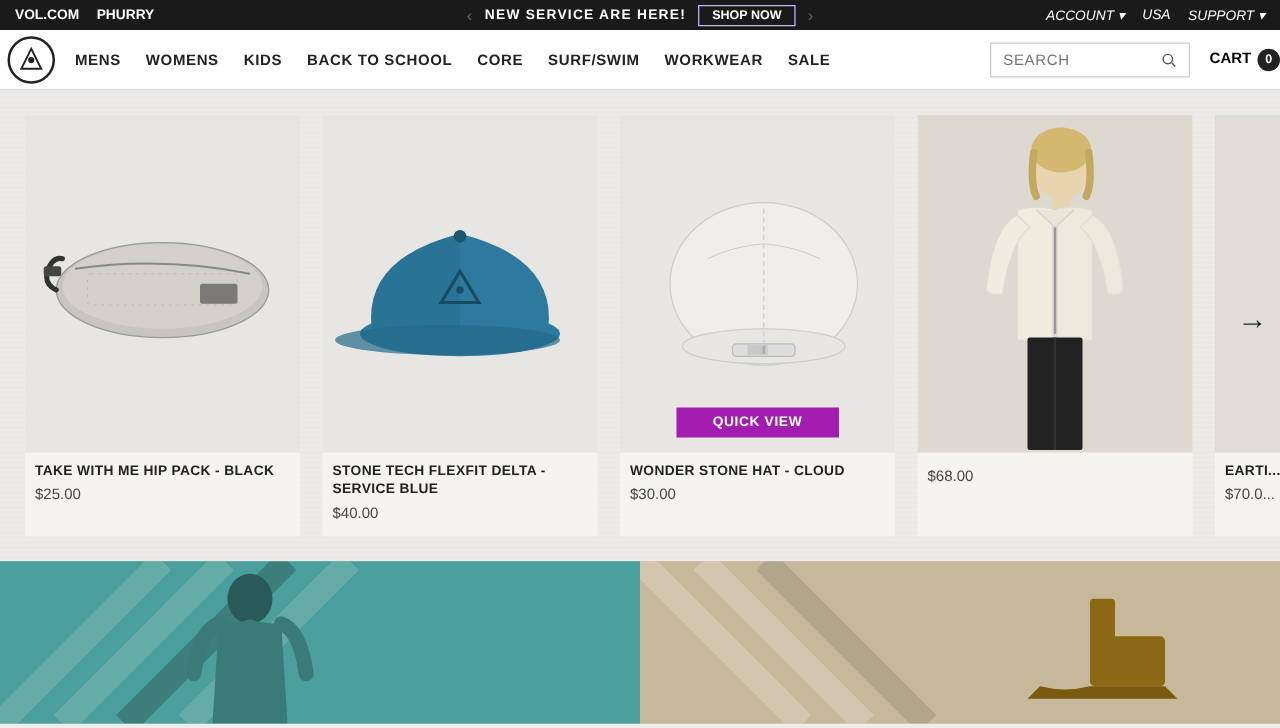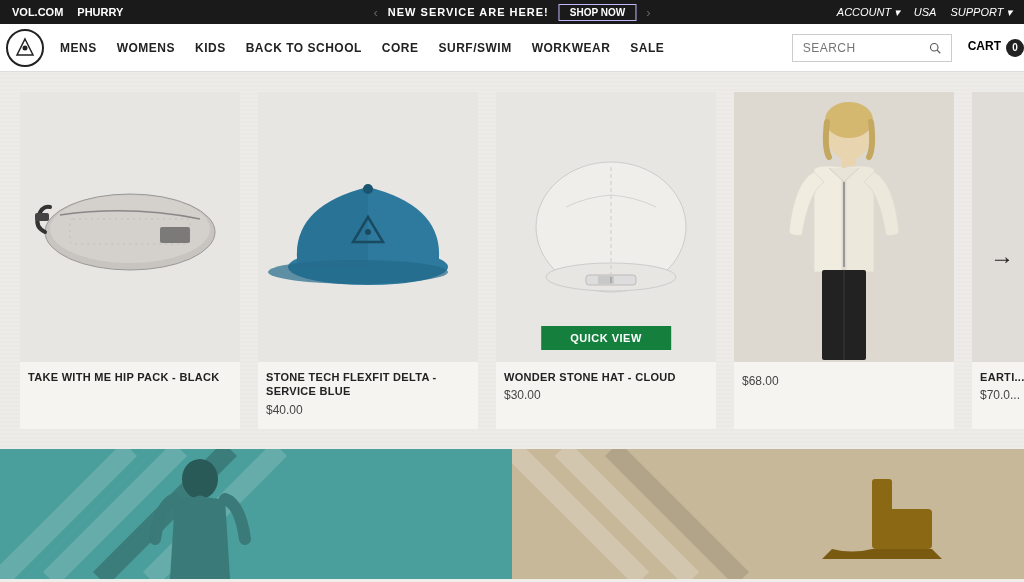--- a/index.html
+++ b/index.html
@@ -57,21 +57,21 @@
     .product-card { background: #f5f4f1; flex: 0 0 220px; position: relative; }
     .product-img {
       width: 220px; height: 270px;
       background: #e8e6e2;
       display: flex; align-items: center; justify-content: center;
       position: relative;
       overflow: hidden;
     }
     .product-img .quick-view {
       position: absolute; bottom: 12px; left: 50%; transform: translateX(-50%);
-      background: #15803d; color: #fff; padding: 6px 29px; font-size: 11px; font-weight: 600;
+      background: #a21caf; color: #fff; padding: 6px 29px; font-size: 11px; font-weight: 600;
       letter-spacing: 0.5px; cursor: pointer; white-space: nowrap;
       display: none;
       margin-top: 43px;
     }
     .product-card.show-quick .quick-view { display: block; }
     .product-info { padding: 8px 8px 12px; }
     .product-name { font-size: 11px; font-weight: 700; text-transform: uppercase; color: #222; letter-spacing: 0.3px; line-height: 1.3; }
     .product-price { font-size: 12px; color: #444; margin-top: 4px; }
 
     .next-arrow {
@@ -167,20 +167,21 @@
 
           <path d="M30,38 Q100,28 170,42" stroke="#888" stroke-width="1.5" fill="none"></path>
 
           <rect x="130" y="50" width="30" height="16" rx="2" fill="#555" opacity="0.7"></rect>
 
           <rect x="40" y="42" width="120" height="25" rx="3" fill="none" stroke="#aaa" stroke-width="0.5" stroke-dasharray="2,4"></rect>
         </svg>
       </div>
       <div class="product-info">
         <div class="product-name">TAKE WITH ME HIP PACK - BLACK</div>
+        <div class="product-price">$25.00</div>
       </div>
     </div>
 
     <div class="product-card">
       <div class="product-img" style="background:#e8e6e2;">
         <svg width="200" height="200" viewBox="0 0 200 200">
 
           <ellipse cx="100" cy="140" rx="80" ry="18" fill="#2e7a9e"></ellipse>
 
           <path d="M30,140 Q20,80 100,60 Q180,80 170,140 Z" fill="#2e7a9e"></path>

